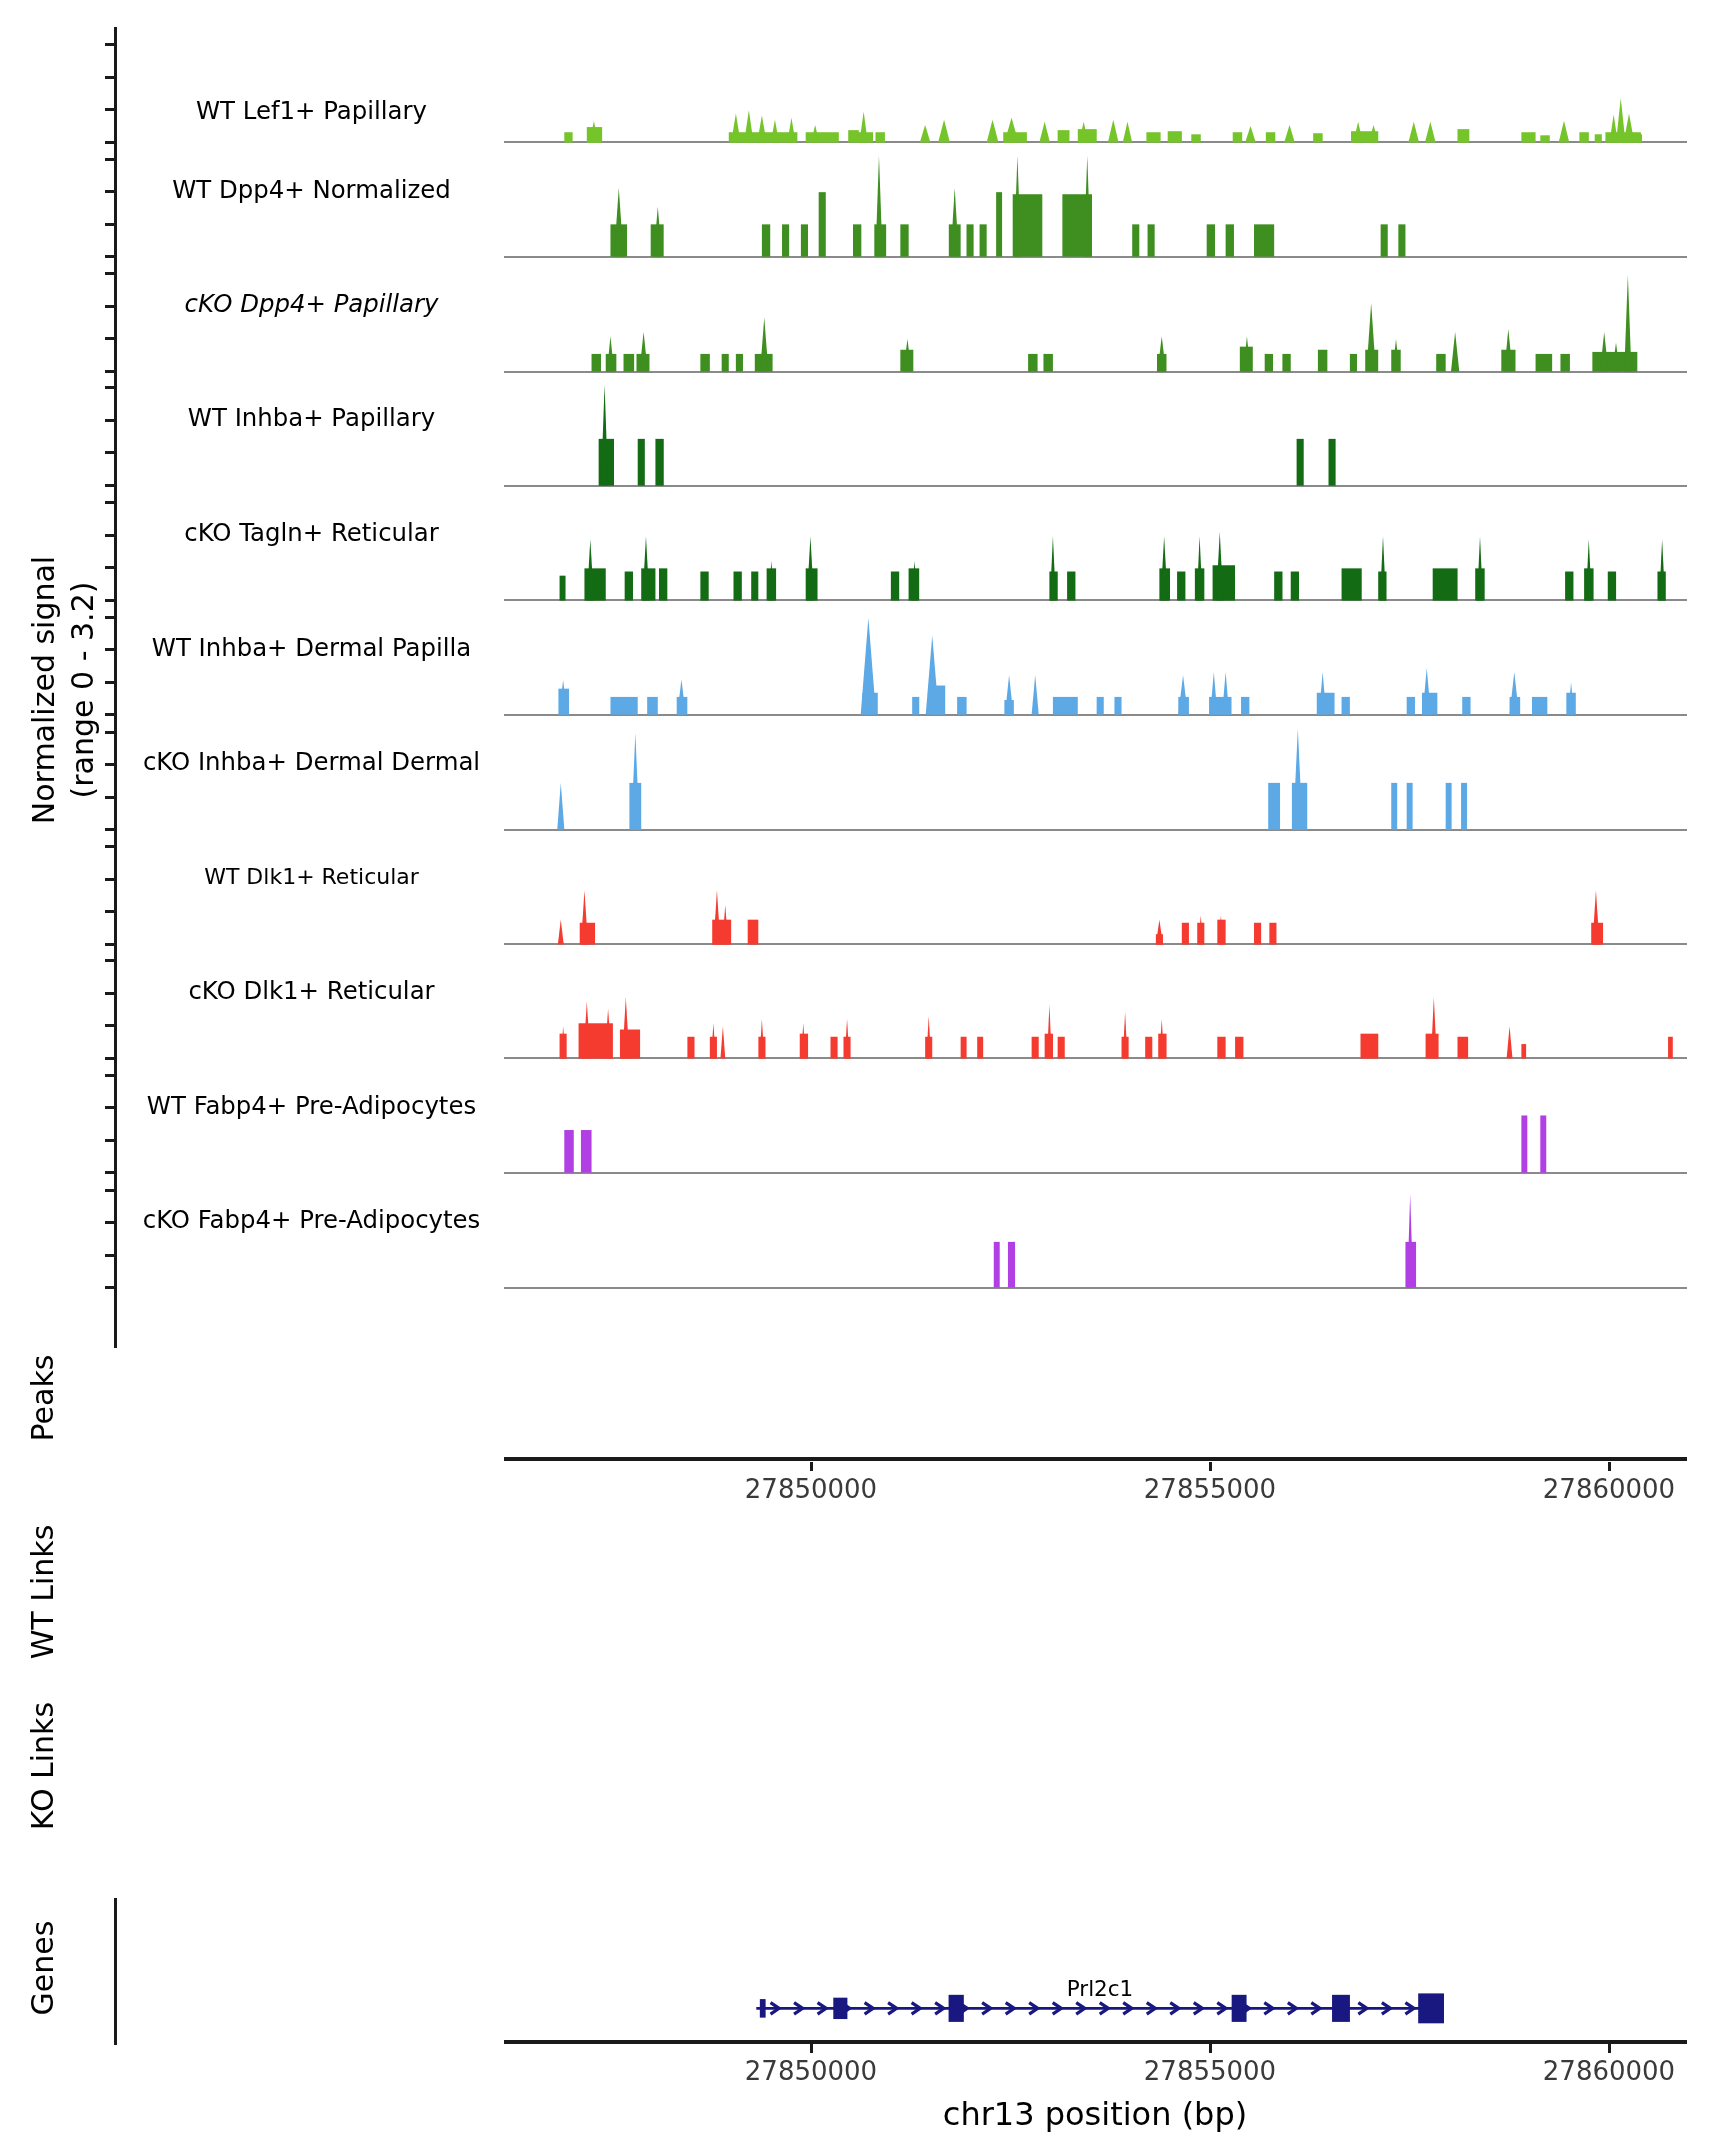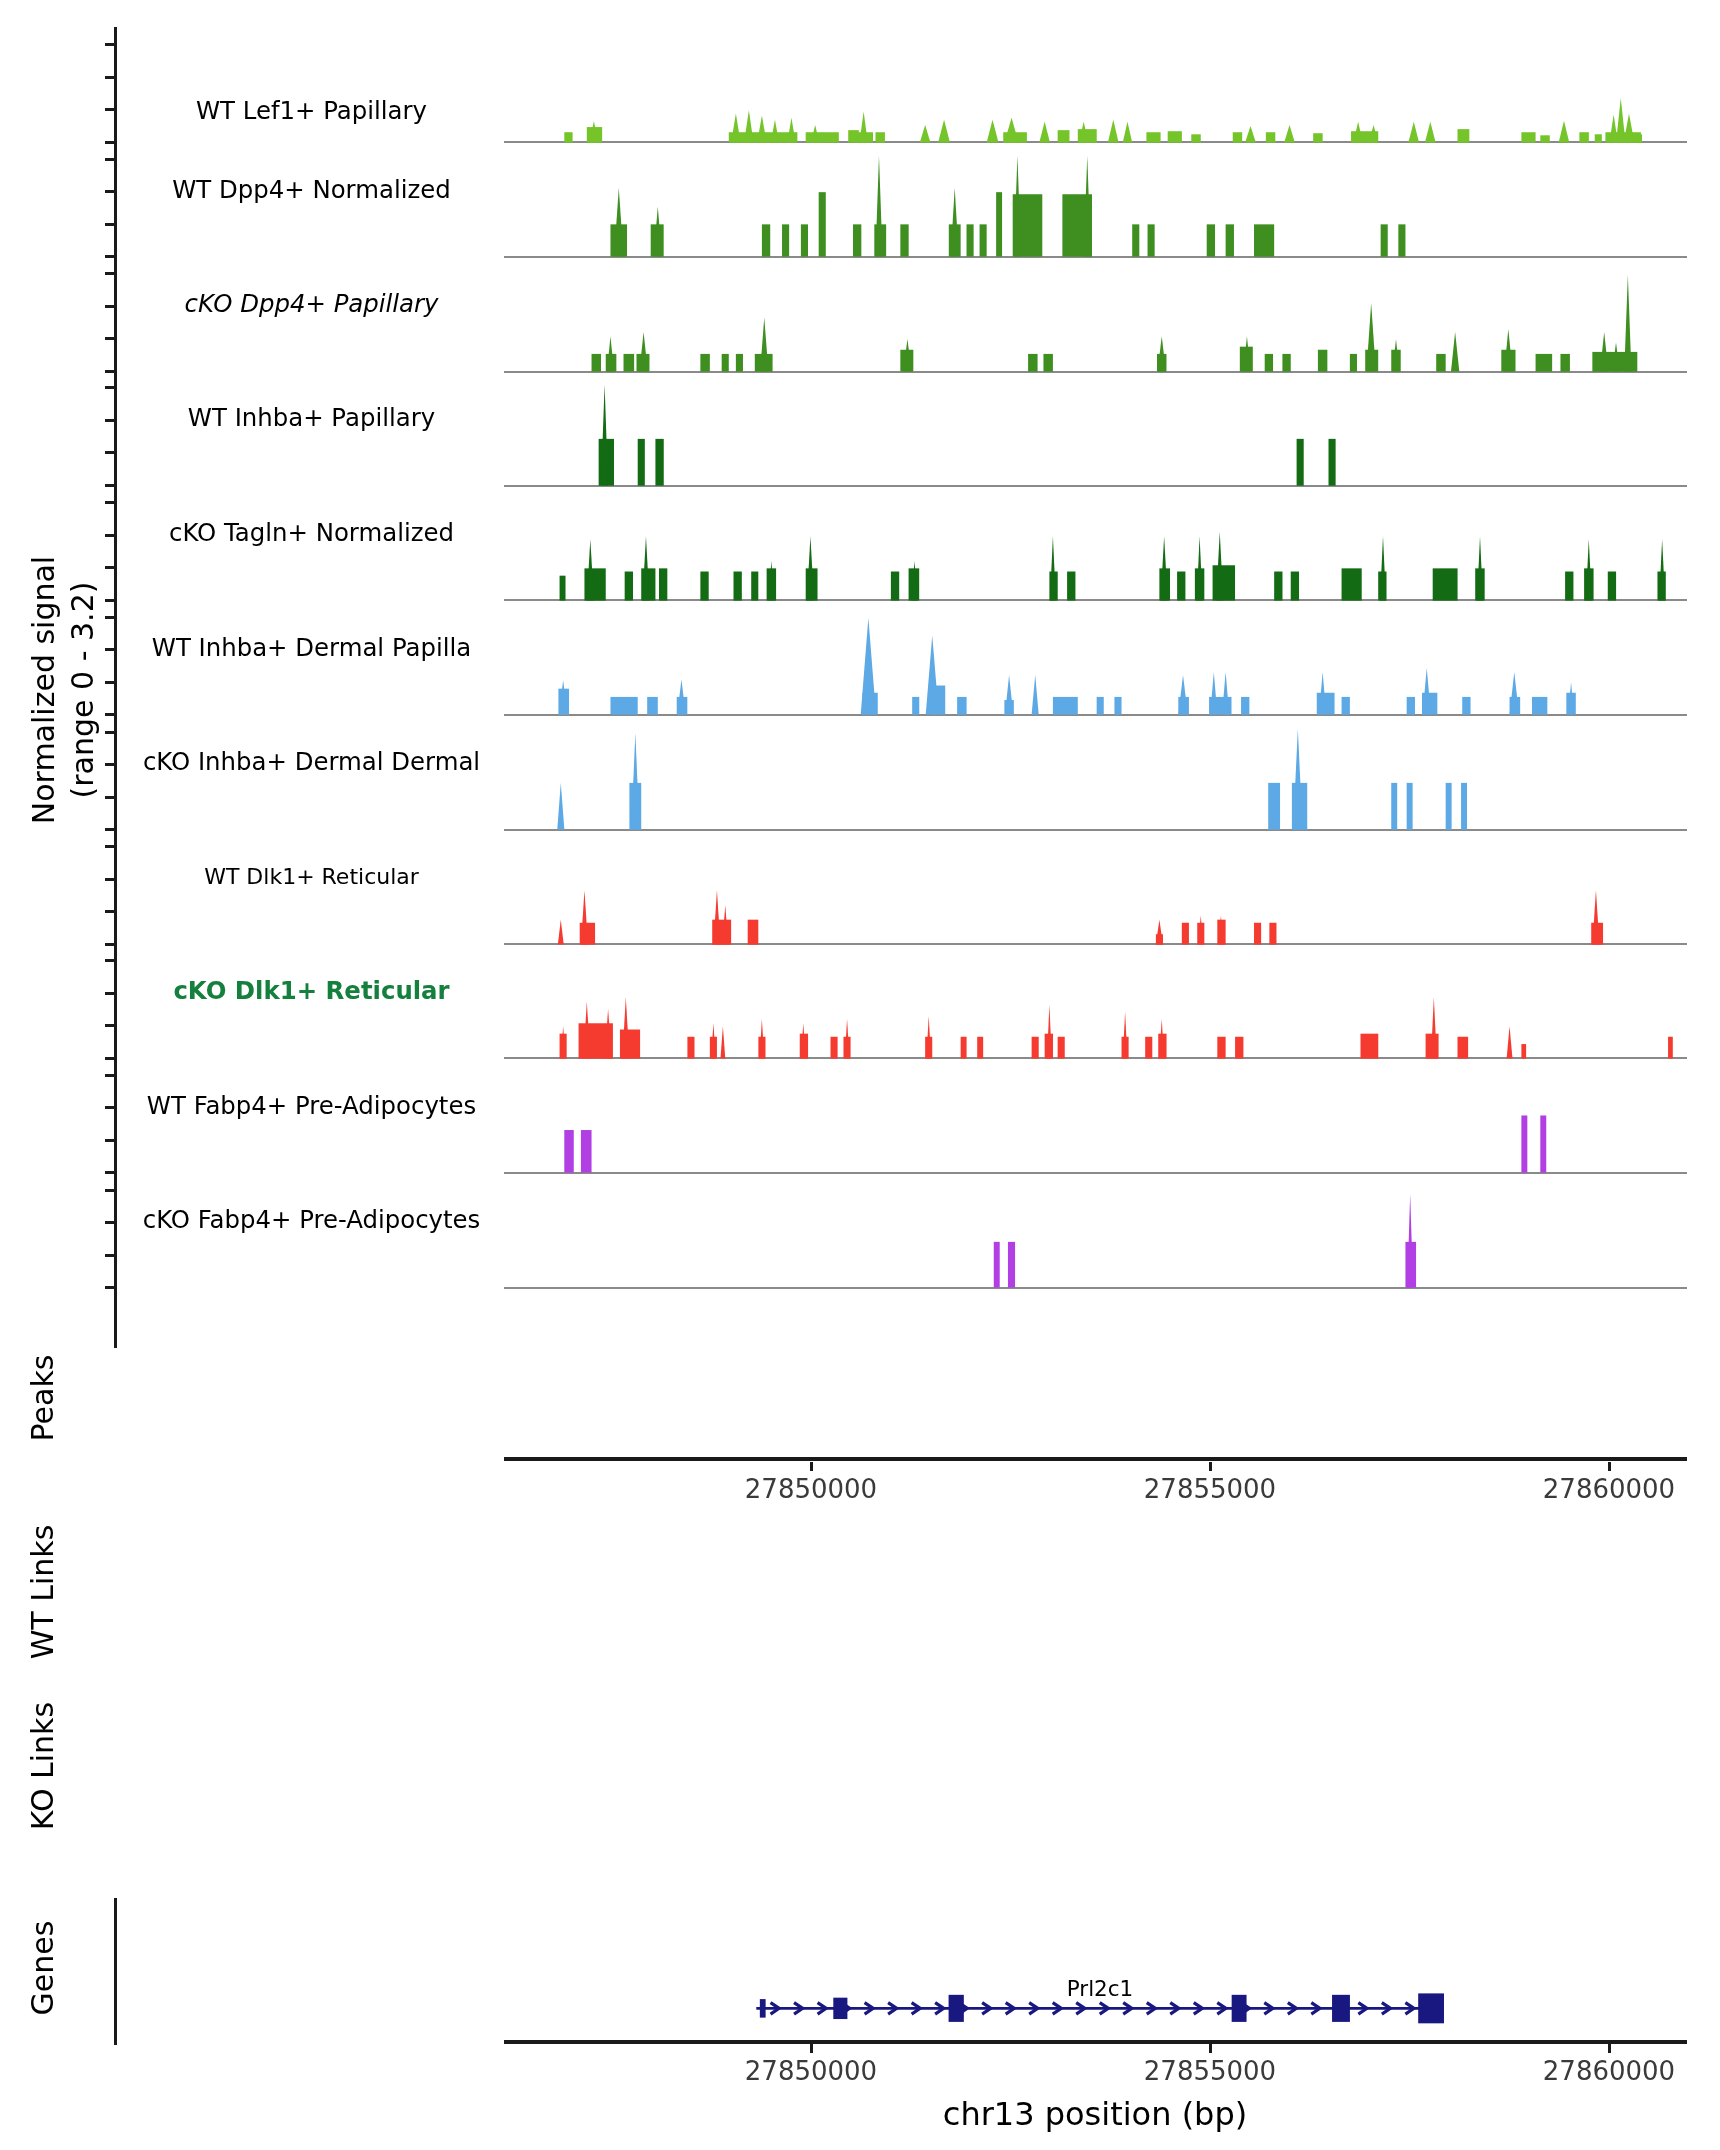--- a/index.html
+++ b/index.html
@@ -179,21 +179,21 @@
       <div style="position: absolute; left: 105px; top: 386px; width: 9.3px; height: 2.9px; background: rgb(26, 26, 26);"></div>
       <div style="position: absolute; left: 504px; top: 485px; width: 1183px; height: 2.2px; background: rgb(138, 138, 138);"></div>
       <svg viewBox="0 0 1650 150" width="1183" height="108" style="position: absolute; left: 504px; top: 380px; overflow: visible;">
         <rect x="132.0" y="81.8" width="21.4" height="65.3" fill="#136B14"></rect>
         <polygon points="135.3,147 145.2,147 140.3,6.3" fill="#136B14"></polygon>
         <rect x="186.5" y="81.8" width="9.9" height="65.3" fill="#136B14"></rect>
         <rect x="211.2" y="81.8" width="11.6" height="65.3" fill="#136B14"></rect>
         <rect x="1105.5" y="81.8" width="9.9" height="65.3" fill="#136B14"></rect>
         <rect x="1150.0" y="81.8" width="9.9" height="65.3" fill="#136B14"></rect>
       </svg>
-      <div style="position: absolute; left: 118px; top: 532px; width: 387px; text-align: center; font-size: 24.4px; color: rgb(0, 0, 0); transform: translateY(-50%); white-space: nowrap;">cKO Tagln+ Normalized</div>
+      <div style="position: absolute; left: 118px; top: 532px; width: 387px; text-align: center; font-size: 24.4px; color: rgb(0, 0, 0); transform: translateY(-50%); white-space: nowrap;">cKO Tagln+ Reticular</div>
       <div style="position: absolute; left: 105px; top: 599px; width: 9.3px; height: 2.9px; background: rgb(26, 26, 26);"></div>
       <div style="position: absolute; left: 105px; top: 566px; width: 9.3px; height: 2.9px; background: rgb(26, 26, 26);"></div>
       <div style="position: absolute; left: 105px; top: 534px; width: 9.3px; height: 2.9px; background: rgb(26, 26, 26);"></div>
       <div style="position: absolute; left: 105px; top: 501px; width: 9.3px; height: 2.9px; background: rgb(26, 26, 26);"></div>
       <div style="position: absolute; left: 504px; top: 599px; width: 1183px; height: 2.2px; background: rgb(138, 138, 138);"></div>
       <svg viewBox="0 0 1650 150" width="1183" height="108" style="position: absolute; left: 504px; top: 495px; overflow: visible;">
         <rect x="77.5" y="112.2" width="8.3" height="34.8" fill="#136B14"></rect>
         <rect x="112.2" y="102.0" width="29.7" height="45.0" fill="#136B14"></rect>
         <polygon points="115.5,147 125.4,147 120.4,61.5" fill="#136B14"></polygon>
         <rect x="168.3" y="106.4" width="11.6" height="40.6" fill="#136B14"></rect>
@@ -316,21 +316,21 @@
         <rect x="945.4" y="116.5" width="9.9" height="30.4" fill="#F53B30"></rect>
         <rect x="966.9" y="116.5" width="9.9" height="30.4" fill="#F53B30"></rect>
         <polygon points="968.5,147 975.1,147 971.8,106.4" fill="#F53B30"></polygon>
         <rect x="994.9" y="112.2" width="11.6" height="34.8" fill="#F53B30"></rect>
         <polygon points="996.6,147 1003.2,147 999.9,106.4" fill="#F53B30"></polygon>
         <rect x="1046.1" y="116.5" width="9.9" height="30.4" fill="#F53B30"></rect>
         <rect x="1067.5" y="116.5" width="9.9" height="30.4" fill="#F53B30"></rect>
         <rect x="1516.4" y="116.5" width="16.5" height="30.4" fill="#F53B30"></rect>
         <polygon points="1518.0,147 1527.9,147 1523.0,71.6" fill="#F53B30"></polygon>
       </svg>
-      <div style="position: absolute; left: 118px; top: 990px; width: 387px; text-align: center; font-size: 24.4px; color: #15803d; transform: translateY(-50%); white-space: nowrap; font-weight: bold;">cKO Dlk1+ Reticular</div>
+      <div style="position: absolute; left: 118px; top: 990px; width: 387px; text-align: center; font-size: 24.4px; color: #000000; transform: translateY(-50%); white-space: nowrap;">cKO Dlk1+ Reticular</div>
       <div style="position: absolute; left: 105px; top: 1057px; width: 9.3px; height: 2.9px; background: rgb(26, 26, 26);"></div>
       <div style="position: absolute; left: 105px; top: 1024px; width: 9.3px; height: 2.9px; background: rgb(26, 26, 26);"></div>
       <div style="position: absolute; left: 105px; top: 992px; width: 9.3px; height: 2.9px; background: rgb(26, 26, 26);"></div>
       <div style="position: absolute; left: 105px; top: 959px; width: 9.3px; height: 2.9px; background: rgb(26, 26, 26);"></div>
       <div style="position: absolute; left: 504px; top: 1057px; width: 1183px; height: 2.2px; background: rgb(138, 138, 138);"></div>
       <svg viewBox="0 0 1650 150" width="1183" height="108" style="position: absolute; left: 504px; top: 953px; overflow: visible;">
         <rect x="77.5" y="112.2" width="9.9" height="34.8" fill="#F53B30"></rect>
         <polygon points="79.2,147 85.8,147 82.5,102.0" fill="#F53B30"></polygon>
         <rect x="104.0" y="97.7" width="47.9" height="49.3" fill="#F53B30"></rect>
         <polygon points="110.6,147 120.5,147 115.5,67.3" fill="#F53B30"></polygon>

